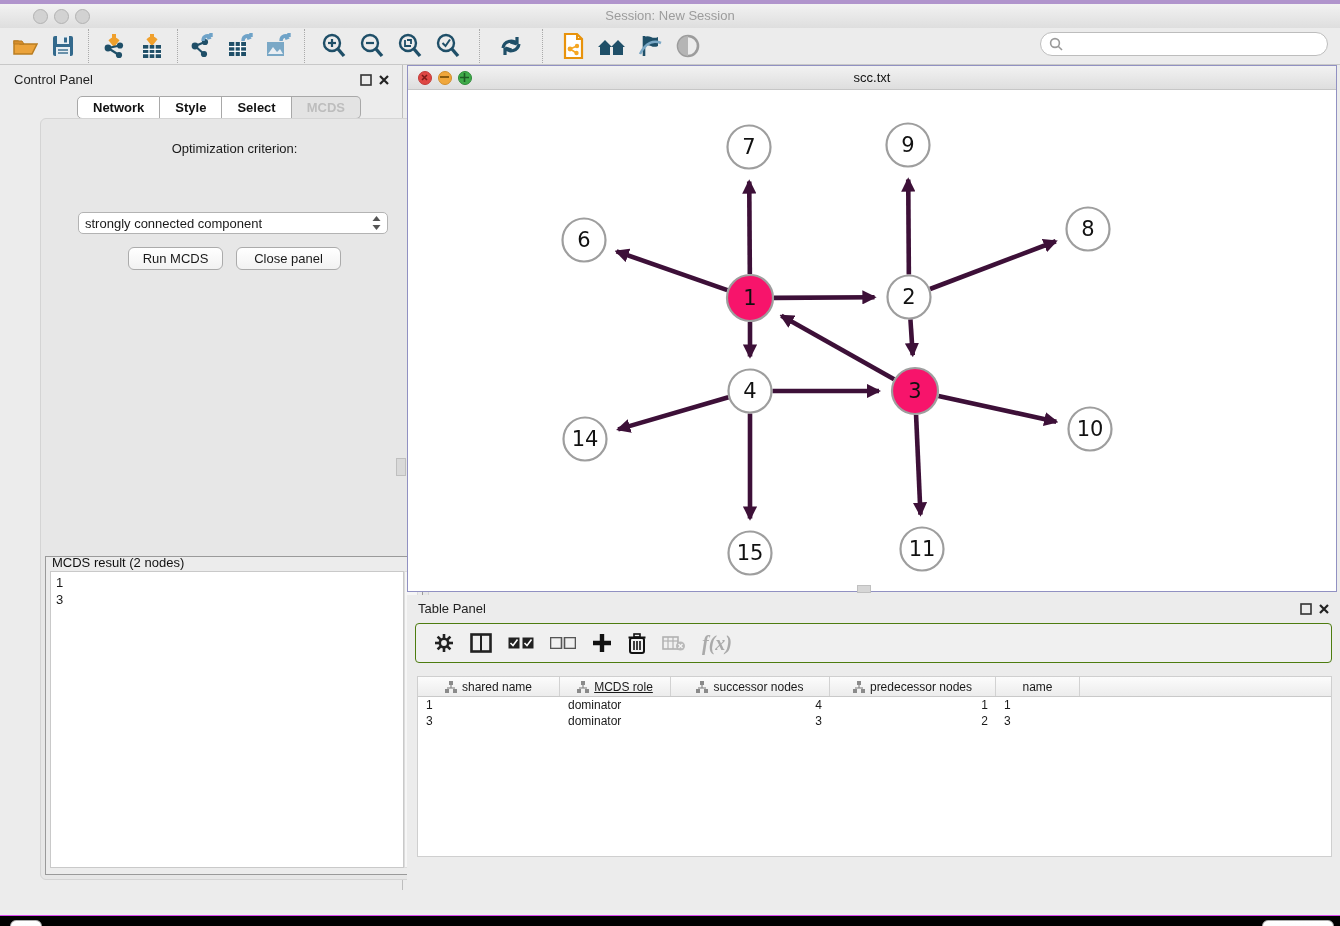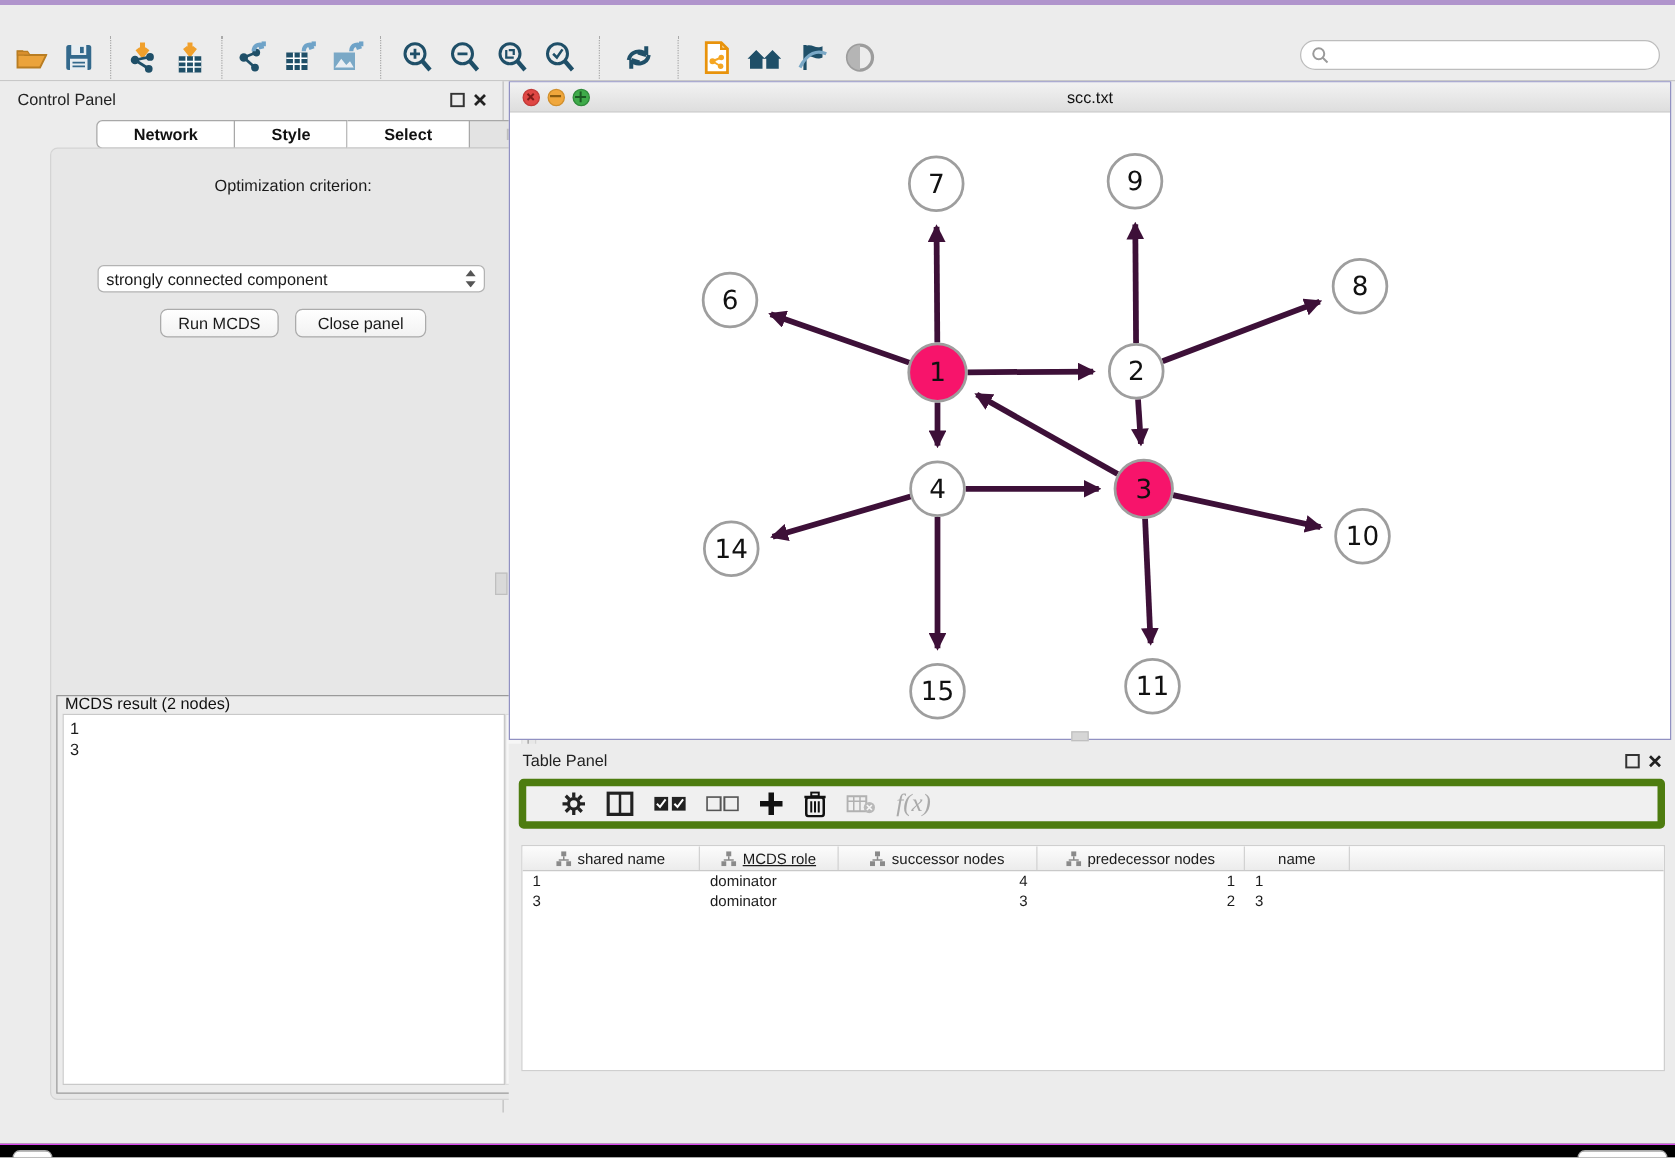--- a/index.html
+++ b/index.html
@@ -7,40 +7,46 @@
         font-family:"Liberation Sans",sans-serif;color:#1a1a1a;}
   .abs{position:absolute;}
   .titlebar{background:linear-gradient(#f2f2f2,#dedede);border-bottom:1px solid #c6c6c6;}
   .ttl-text{color:#9c9c9c;font-size:13px;text-align:center;}
   .traffic{border-radius:50%;width:13px;height:13px;display:inline-block;}
   .toolbar{background:#ececec;border-bottom:1px solid #c8c8c8;}
   .tb-btn{width:38px;height:36px;display:flex;align-items:center;justify-content:center;}
   .sep{border-left:1px dotted #aaa;height:34px;}
   .tabgrp{display:flex;}
   .tab{border:1px solid #a8a8a8;border-left:none;background:#fff;font-size:13px;
-       padding:3px 29px;color:#111;font-weight:bold;}
+       padding:3px 15px;color:#111;font-weight:bold;}
   .tab.first{border-left:1px solid #a8a8a8;border-radius:5px 0 0 5px;}
   .tab.last{border-radius:0 5px 5px 0;}
   .tab.sel{background:#e3e3e3;color:#bdbdbd;}
   .btn{background:linear-gradient(#ffffff,#f2f2f2);border:1px solid #ababab;border-radius:6px;
        font-size:13px;text-align:center;}
   .panelbody{background:#e7e7e7;border-radius:6px;}
   .fieldset-line{border:1px solid #9a9a9a;}
   .th-cell{display:flex;align-items:center;justify-content:center;gap:5px;font-size:12px;
            border-right:1px solid #d2d2d2;height:100%;box-sizing:border-box;}
   .row-cell{font-size:12px;box-sizing:border-box;padding:1px 8px;overflow:hidden;white-space:nowrap;}
   svg{display:block;}
 </style>
 </head>
 <body>
 
 <div id="root">
 
   <div class="abs" style="left:0;top:0;width:1340px;height:4px;background:#b094cc;"></div>
 
+  <div class="abs titlebar" style="left:0;top:4px;width:1340px;height:24px;">
+    <span class="traffic abs" style="left:33px;top:5px;background:#d2d2d2;border:1px solid #b2b2b2;"></span>
+    <span class="traffic abs" style="left:54px;top:5px;background:#d2d2d2;border:1px solid #b2b2b2;"></span>
+    <span class="traffic abs" style="left:75px;top:5px;background:#d2d2d2;border:1px solid #b2b2b2;"></span>
+    <div class="ttl-text abs" style="left:0;top:4px;width:1340px;">Session: New Session</div>
+  </div>
 
   <div class="abs toolbar" style="left:0;top:28px;width:1340px;height:37px;display:flex;align-items:center;padding-left:6px;box-sizing:border-box;">
     <div class="tb-btn">
       <svg width="26" height="22">
         <path d="M2 6 L2 19 L20 19 L25 9 L8 9 L6 6 Z" fill="#eba33b" stroke="#b97d22" stroke-width="1.5"></path>
         <path d="M2 6 L10 6 L12 9 L2 9 Z" fill="#d88f2d" stroke="#b97d22" stroke-width="1"></path>
       </svg>
     </div>
     <div class="tb-btn">
       <svg width="22" height="22">
@@ -314,22 +320,22 @@
 
   <div class="abs" style="left:407px;top:595px;width:933px;height:295px;background:#ececec;">
     <div class="abs" style="left:11px;top:6px;font-size:13px;color:#222;">Table Panel</div>
     <svg class="abs" style="left:893px;top:8px;" width="12" height="12">
       <rect x="1" y="1" width="10" height="10" fill="none" stroke="#333" stroke-width="1.6"></rect>
     </svg>
     <svg class="abs" style="left:911px;top:8px;" width="12" height="12">
       <path d="M2 2 L10 10 M10 2 L2 10" stroke="#222" stroke-width="2.2"></path>
     </svg>
 
-    <div class="abs" style="left:8px;top:28px;width:917px;height:40px;background:#f0f0f0;border:6px solid #4d7c0f;
-                border-radius:4px;display:flex;align-items:center;gap:16px;padding-left:28px;box-sizing:border-box;">
+    <div class="abs" style="left:8px;top:28px;width:917px;height:40px;background:#f0f0f0;border:1px solid #4d7c0f;
+                border-radius:4px;display:flex;align-items:center;gap:16px;padding-left:18px;box-sizing:border-box;font-weight:bold;">
       <svg width="20" height="20">
         <circle cx="10" cy="10" r="4.2" fill="none" stroke="#222" stroke-width="2.6"></circle>
         <g stroke="#222" stroke-width="2.6">
           <line x1="10" y1="1" x2="10" y2="5"></line>
             <line x1="10" y1="15" x2="10" y2="19"></line>
           <line x1="1" y1="10" x2="5" y2="10"></line>
             <line x1="15" y1="10" x2="19" y2="10"></line>
           <line x1="3.6" y1="3.6" x2="6.4" y2="6.4"></line>
             <line x1="13.6" y1="13.6" x2="16.4" y2="16.4"></line>
           <line x1="16.4" y1="3.6" x2="13.6" y2="6.4"></line>

